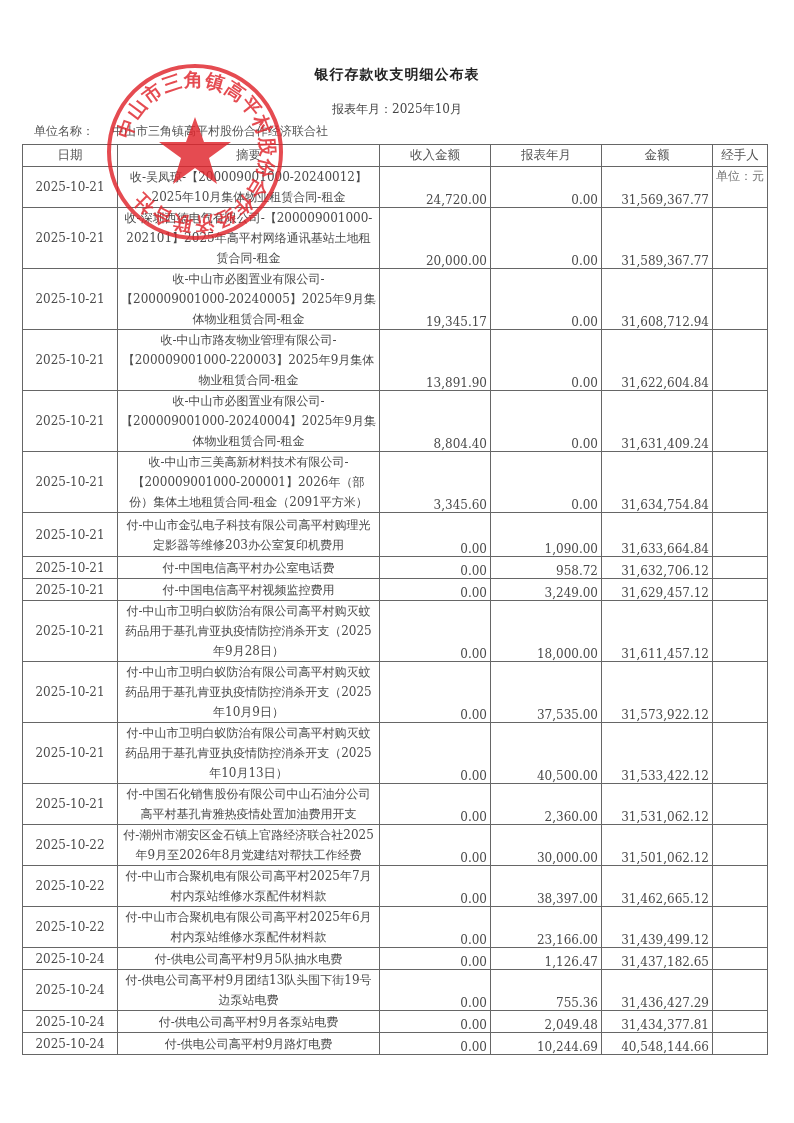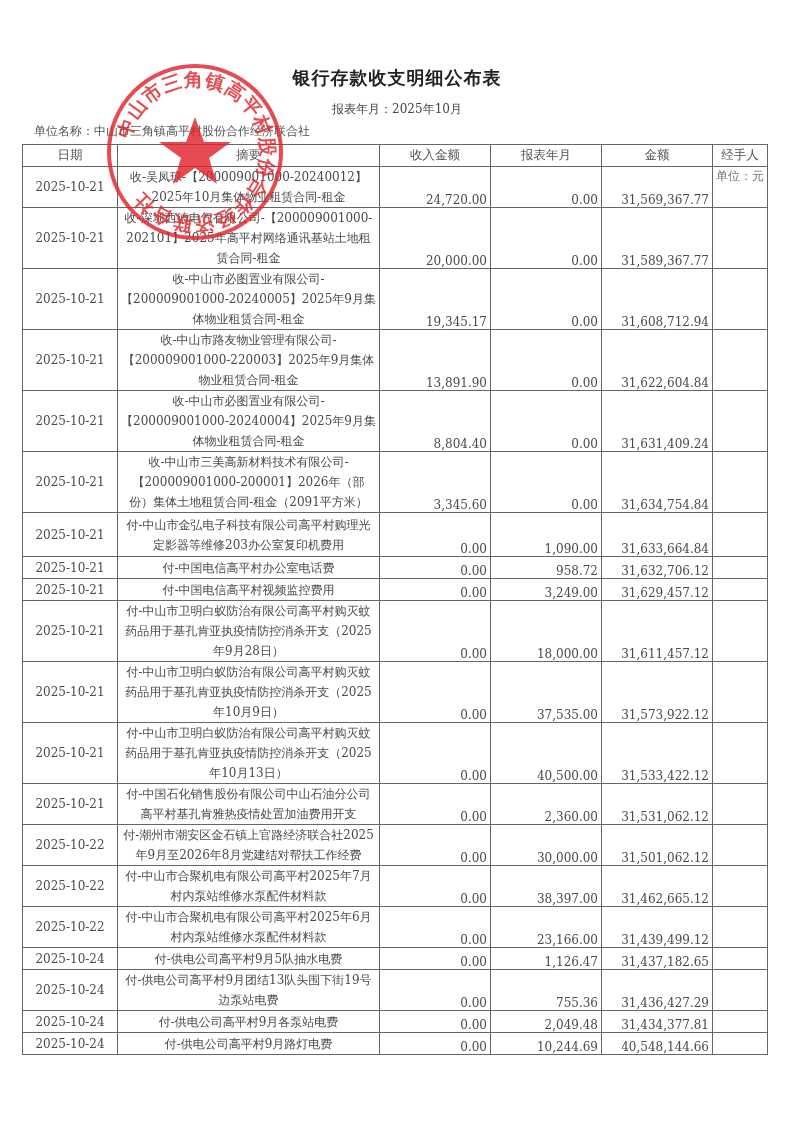--- a/index.html
+++ b/index.html
@@ -1,24 +1,24 @@
 <!DOCTYPE html>
 <html><head>
 <meta charset="utf-8">
 <style>
   html, body { margin: 0; padding: 0; background: #ffffff; }
   body { width: 794px; height: 1123px; position: relative; overflow: hidden;
          font-family: "DejaVu Serif", "Liberation Serif", serif; color: #3a3a3a; }
   .title { position: absolute; top: 66px; left: 0; width: 794px; text-align: center;
            font-family: "DejaVu Sans", "Liberation Sans", sans-serif; font-weight: bold;
-           font-size: 18px; color: #222; letter-spacing: 1px; }
+           font-size: 14px; color: #222; letter-spacing: 1px; }
   .period { position: absolute; top: 101px; left: 0; width: 794px; text-align: center;
             font-size: 12px; color: #444; }
   .unit-name { position: absolute; top: 123px; left: 34px; font-size: 12px; color: #555; }
-  .unit-name .lbl { margin-right: 0; font-family: Liberation Mono, monospace; }
+  .unit-name .lbl { margin-right: 18px; font-family: Liberation Mono, monospace; }
   .unit { position: absolute; top: 120px; right: 30px; font-size: 12px; color: #737373; margin-top: 48px; }
   table.ledger { position: absolute; top: 144px; left: 22px; border-collapse: collapse;
                  table-layout: fixed; width: 745px; font-size: 12px; color: #4a4a4a; }
   table.ledger th, table.ledger td { border: 1px solid #666; padding: 0 3px; }
   table.ledger th { height: 21px; font-weight: normal; font-size: 12.5px; color: #555; text-align: center; }
   td.date { text-align: center; vertical-align: middle; }
   td.desc { text-align: center; vertical-align: middle; line-height: 20px; padding: 0 4px; }
   td.num { text-align: right; vertical-align: bottom; padding-bottom: 2px; white-space: nowrap; }
   td.handler { }
   .stamp { position: absolute; left: 105px; top: 62px; width: 180px; height: 180px;

